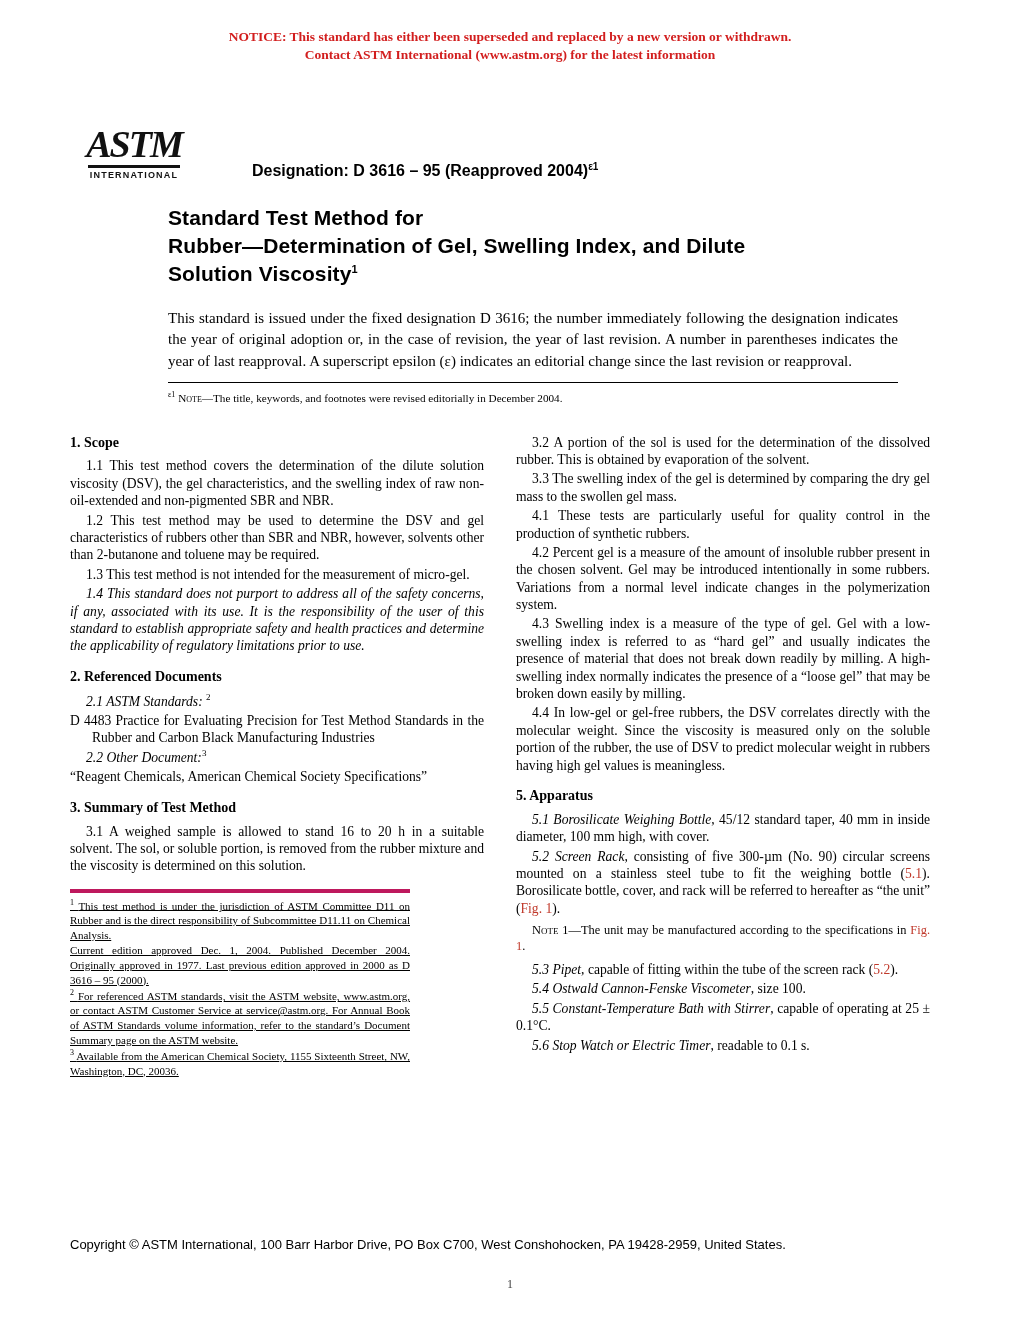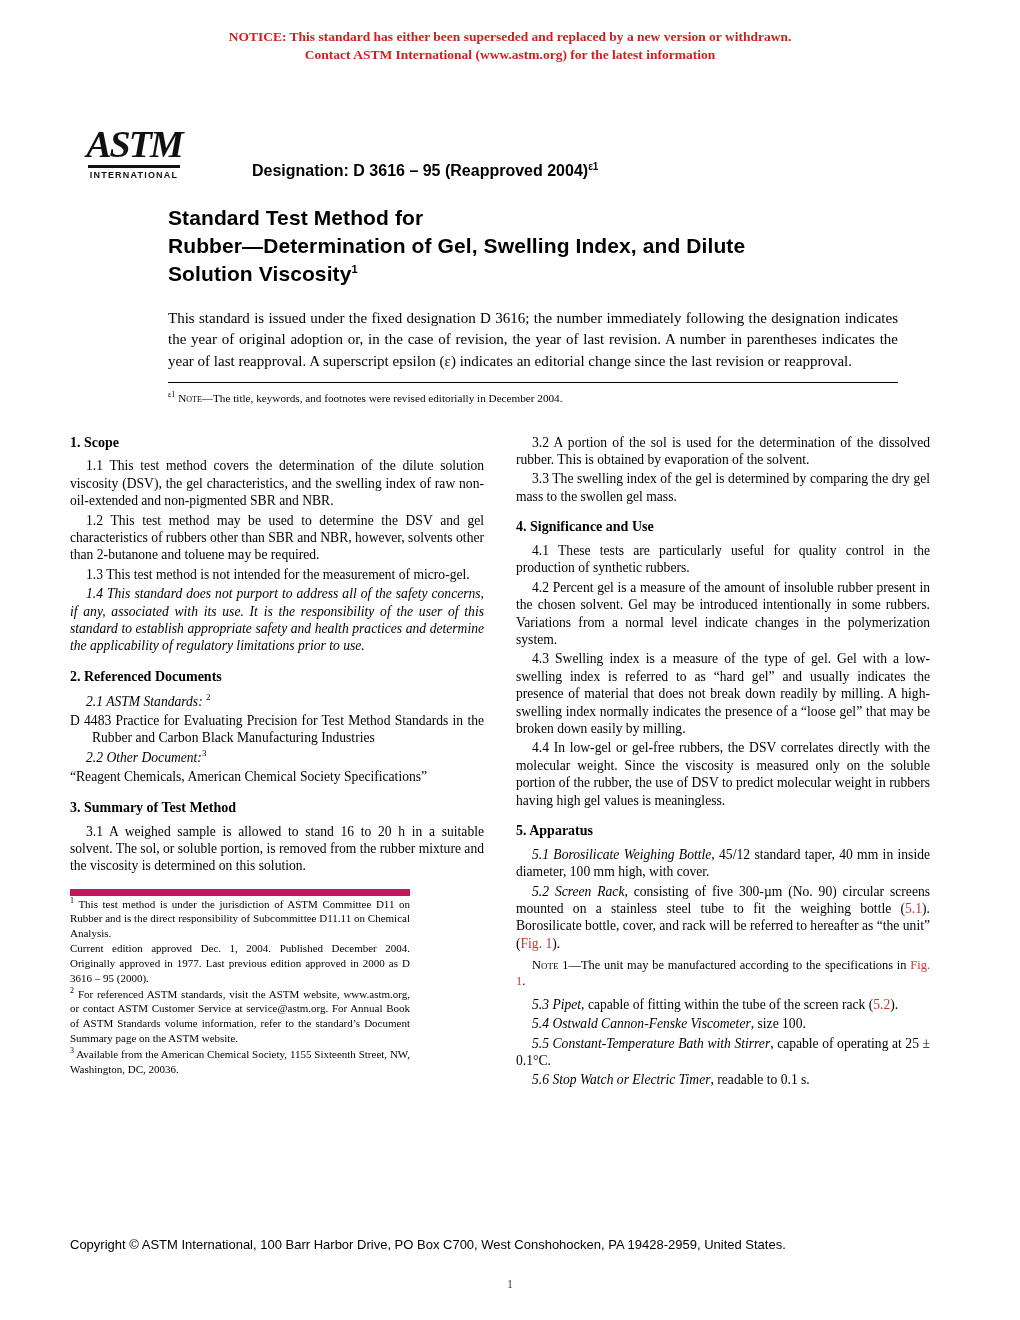--- a/index.html
+++ b/index.html
@@ -157,25 +157,27 @@
   .note-p {
     font-size: 12.4px;
     margin: 6px 0 6px 0;
     text-indent: 16px;
   }
   .note-p .smallcaps { font-variant: small-caps; }
 
   
   .footnotes {
     margin-top: 14px;
-    border-top: 7px solid #be185d;
+    border-top: 4px solid #be185d;
+    padding-top: 5px;
     width: 340px;
     font-size: 11px;
     line-height: 1.33;
     text-align: justify;
+    text-decoration: underline;
   }
   .footnotes p {
     margin: 0 0 1px 0;
     text-indent: 0;
   }
   .footnotes .sup { vertical-align: super; font-size: 8px; }
 
   
   .copyright {
     position: absolute;
@@ -258,21 +260,20 @@
         <p><span class="sup">3</span> <span>Available from the American Chemical Society, 1155 Sixteenth Street, NW, Washington, DC, 20036.</span></p>
       </div>
 
     </div>
 
     <div class="col">
 
       <p class="para">3.2  A portion of the sol is used for the determination of the dissolved rubber. This is obtained by evaporation of the solvent.</p>
       <p class="para">3.3  The swelling index of the gel is determined by comparing the dry gel mass to the swollen gel mass.</p>
 
-      <div class="sec-head">4.  Significance and Use</div>
       <p class="para">4.1  These tests are particularly useful for quality control in the production of synthetic rubbers.</p>
       <p class="para">4.2  Percent gel is a measure of the amount of insoluble rubber present in the chosen solvent. Gel may be introduced intentionally in some rubbers. Variations from a normal level indicate changes in the polymerization system.</p>
       <p class="para">4.3  Swelling index is a measure of the type of gel. Gel with a low-swelling index is referred to as “hard gel” and usually indicates the presence of material that does not break down readily by milling. A high-swelling index normally indicates the presence of a “loose gel” that may be broken down easily by milling.</p>
       <p class="para">4.4  In low-gel or gel-free rubbers, the DSV correlates directly with the molecular weight. Since the viscosity is measured only on the soluble portion of the rubber, the use of DSV to predict molecular weight in rubbers having high gel values is meaningless.</p>
 
       <div class="sec-head">5.  Apparatus</div>
 
       <p class="para"><span class="ital">5.1  Borosilicate Weighing Bottle</span><span>, 45/12 standard taper, 40 mm in inside diameter, 100 mm high, with cover.</span></p>
 
       <p class="para"><span class="ital">5.2  Screen Rack</span><span>, consisting of five 300-µm (No. 90) circular screens mounted on a stainless steel tube to fit the weighing bottle (</span><span class="ref">5.1</span><span>). Borosilicate bottle, cover, and rack will be referred to hereafter as “the unit” (</span><span class="ref">Fig. 1</span><span>).</span></p>

